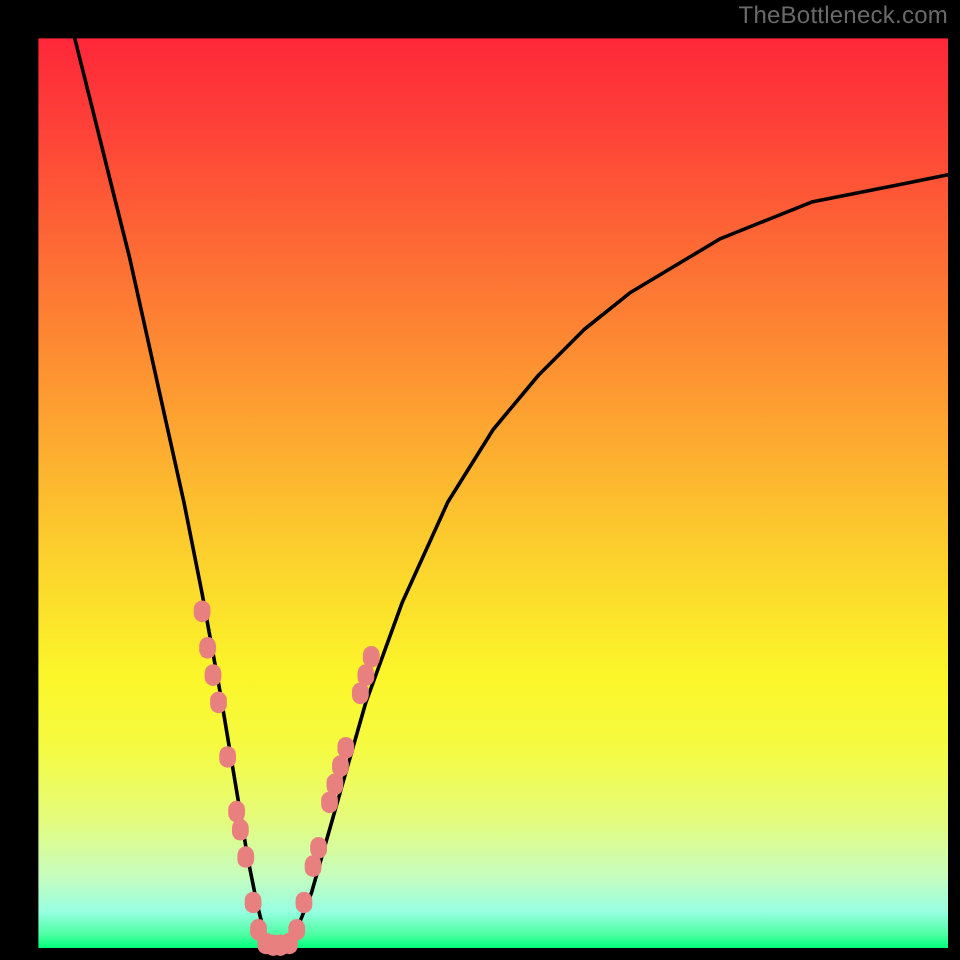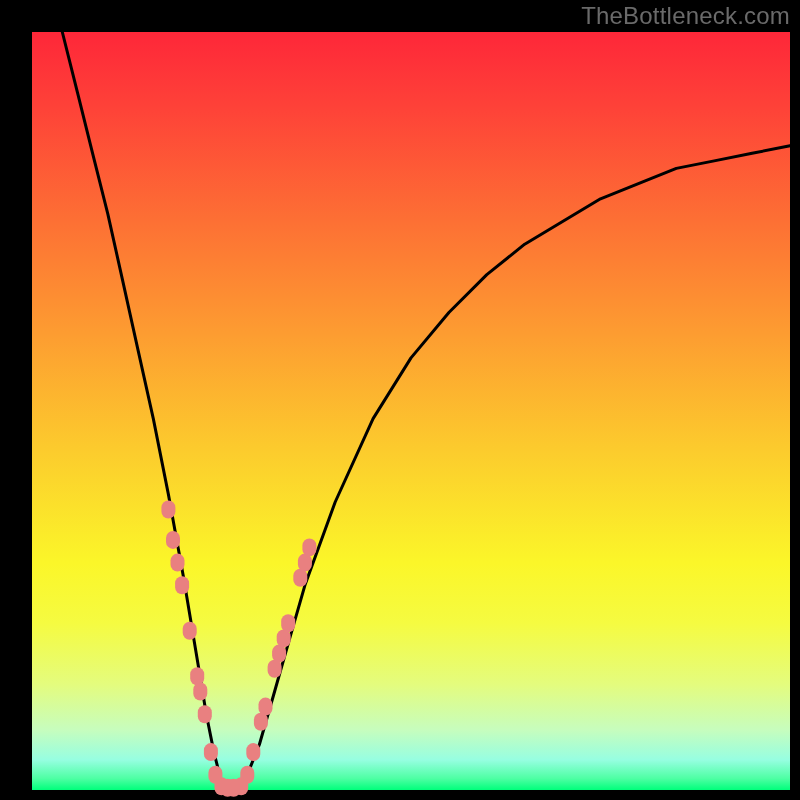--- a/index.html
+++ b/index.html
@@ -22,21 +22,21 @@
   }
   .gradient {
     position: absolute;
     inset: 0;
   }
   .watermark {
     position: absolute;
     top: 2px;
     right: 10px;
     color: #6a6a6a;
-    font-size: 24px;
+    font-size: 20px;
     font-weight: 500;
     letter-spacing: 0.2px;
   }
   svg.curve {
     position: absolute;
     inset: 0;
     width: 100%;
     height: 100%;
     overflow: visible;
   }

